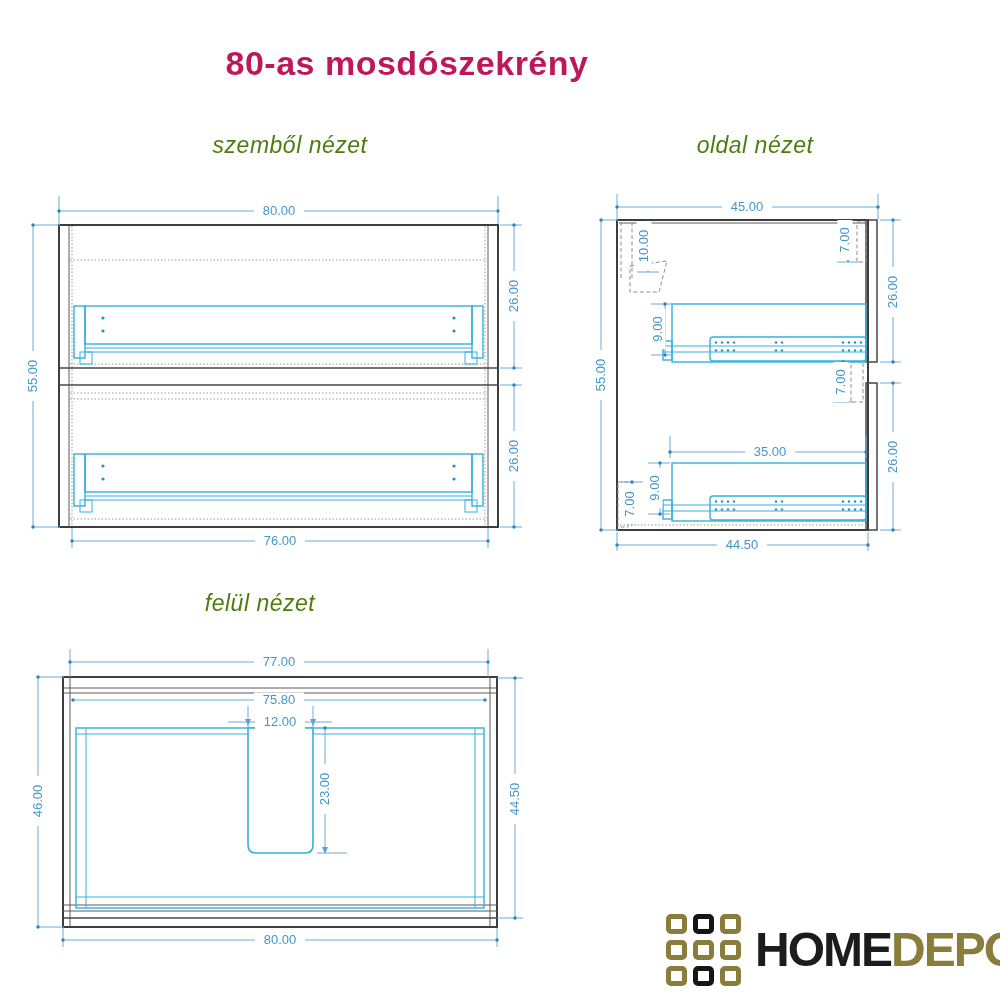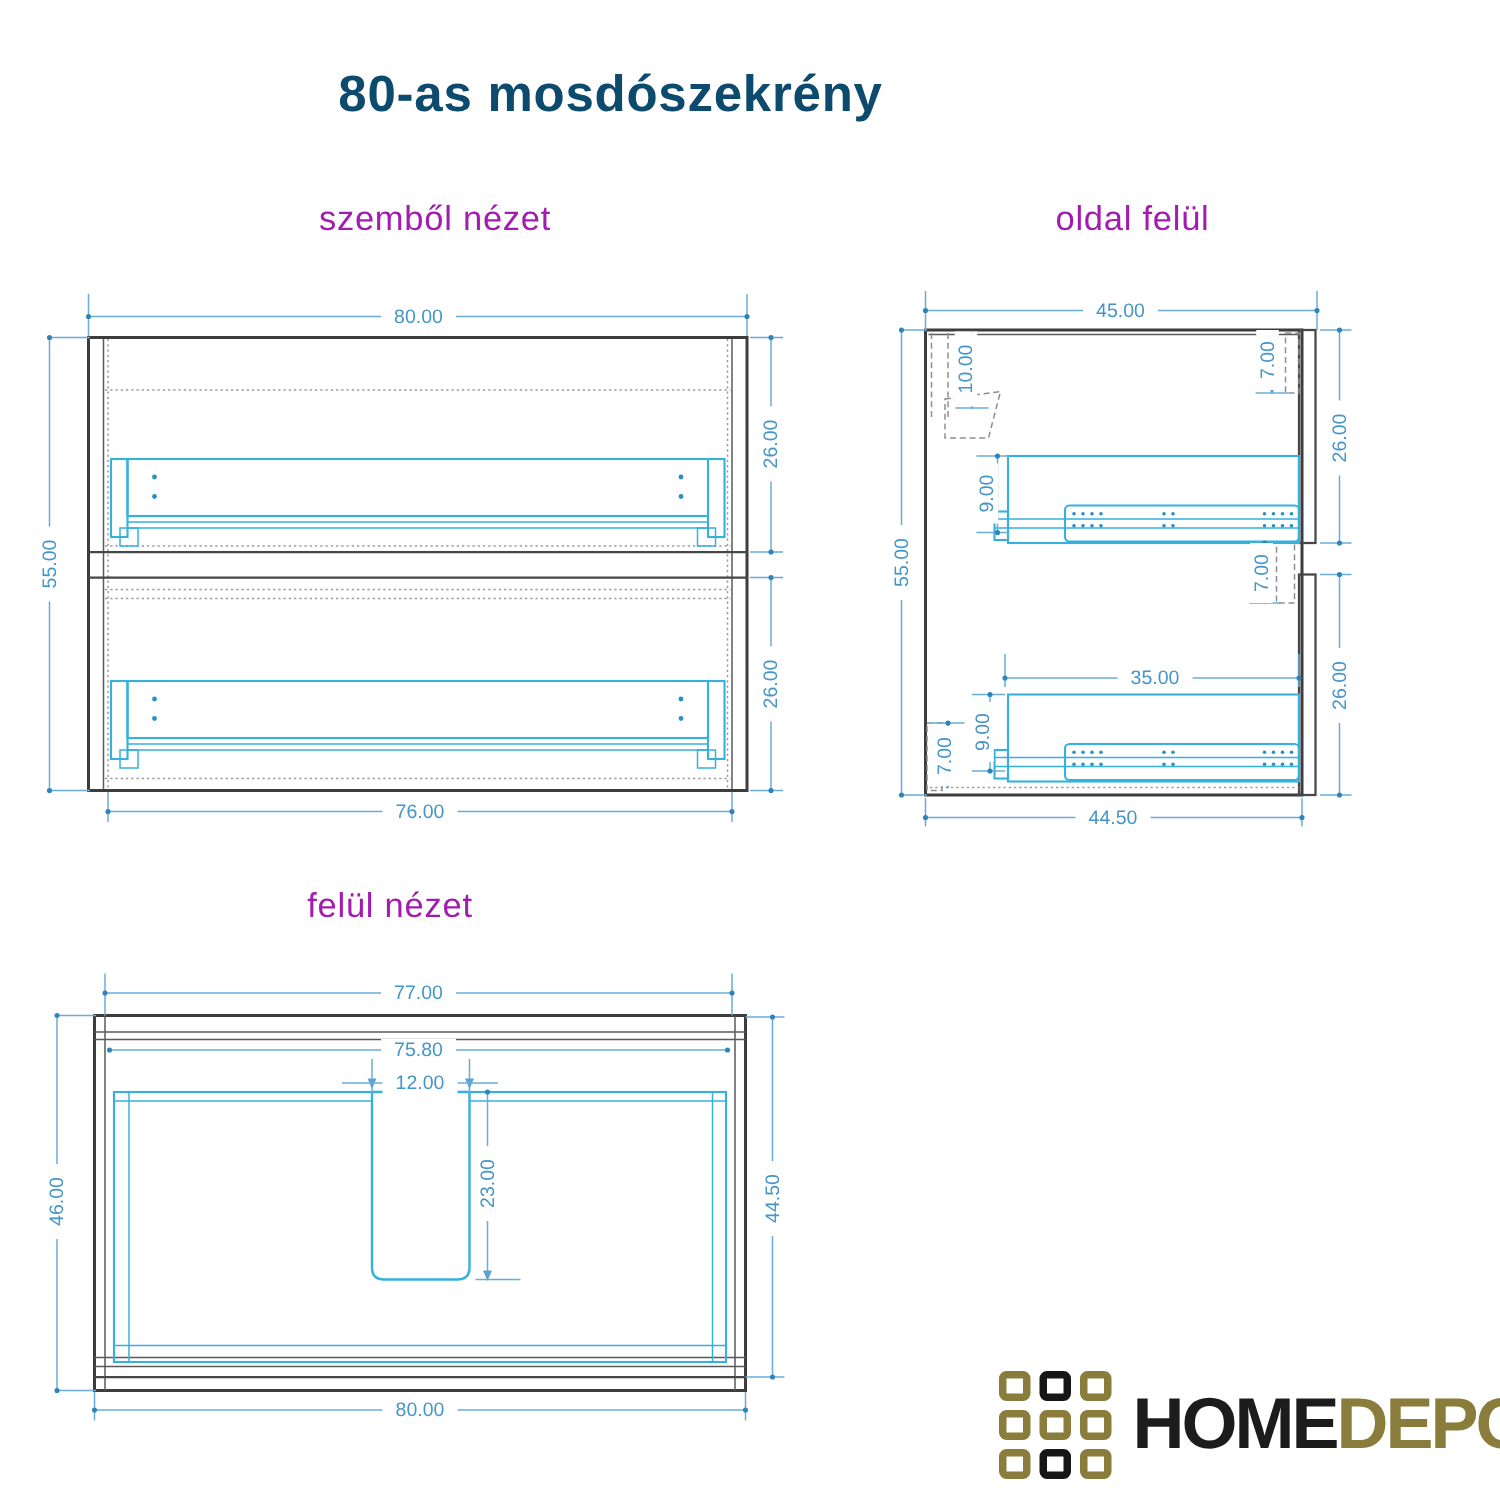--- a/index.html
+++ b/index.html
@@ -1,23 +1,23 @@
 <!DOCTYPE html>
 <html><head>
 <meta charset="utf-8">
 <style>
   html,body{margin:0;padding:0;}
   body{width:1000px;height:1000px;position:relative;background:#ffffff;
        font-family:"Liberation Sans",sans-serif;overflow:hidden;}
 
   .page-title{position:absolute;left:0;top:44px;width:814px;text-align:center;
-    font-size:34px;font-weight:bold;color:#0c4a6e;letter-spacing:.5px;}
+    font-size:34px;font-weight:bold;color:#be185d;letter-spacing:.5px;}
 
   .view-label{position:absolute;transform:translateX(-50%);font-size:23px;
-    color:#a21caf;letter-spacing:.5px;white-space:nowrap;}
+    font-style:italic;color:#4d7c0f;letter-spacing:.5px;white-space:nowrap;}
   .vl-front{left:290px;top:132px;}
   .vl-side{left:755px;top:132px;}
   .vl-top{left:260px;top:590px;}
 
   svg{position:absolute;left:0;top:0;}
 
   
   .s2{stroke:#3d3d3d;stroke-width:2;fill:none;}
   .s15{stroke:#474747;stroke-width:1.5;fill:none;}
   .s1{stroke:#5a5a5a;stroke-width:1;fill:none;}
@@ -39,21 +39,21 @@
   .logo-grid span.blk{border-color:#161616;}
   .logo-text{font-size:48px;font-weight:bold;letter-spacing:-2px;color:#1c1c1c;
     white-space:nowrap;line-height:1;}
   .logo-text .gold{color:#8a7c3b;}
 </style>
 </head>
 <body>
 
 <div class="page-title">80-as mosdószekrény</div>
 <div class="view-label vl-front">szemből nézet</div>
-<div class="view-label vl-side">oldal felül</div>
+<div class="view-label vl-side">oldal nézet</div>
 <div class="view-label vl-top">felül nézet</div>
 
 <svg width="1000" height="1000" viewBox="0 0 1000 1000">
   <defs>
     <marker id="md" markerWidth="5" markerHeight="5" refX="2.5" refY="2.5">
       <circle cx="2.5" cy="2.5" r="1.7" fill="#2e84b8"></circle>
     </marker>
   </defs>
 
   <g>

